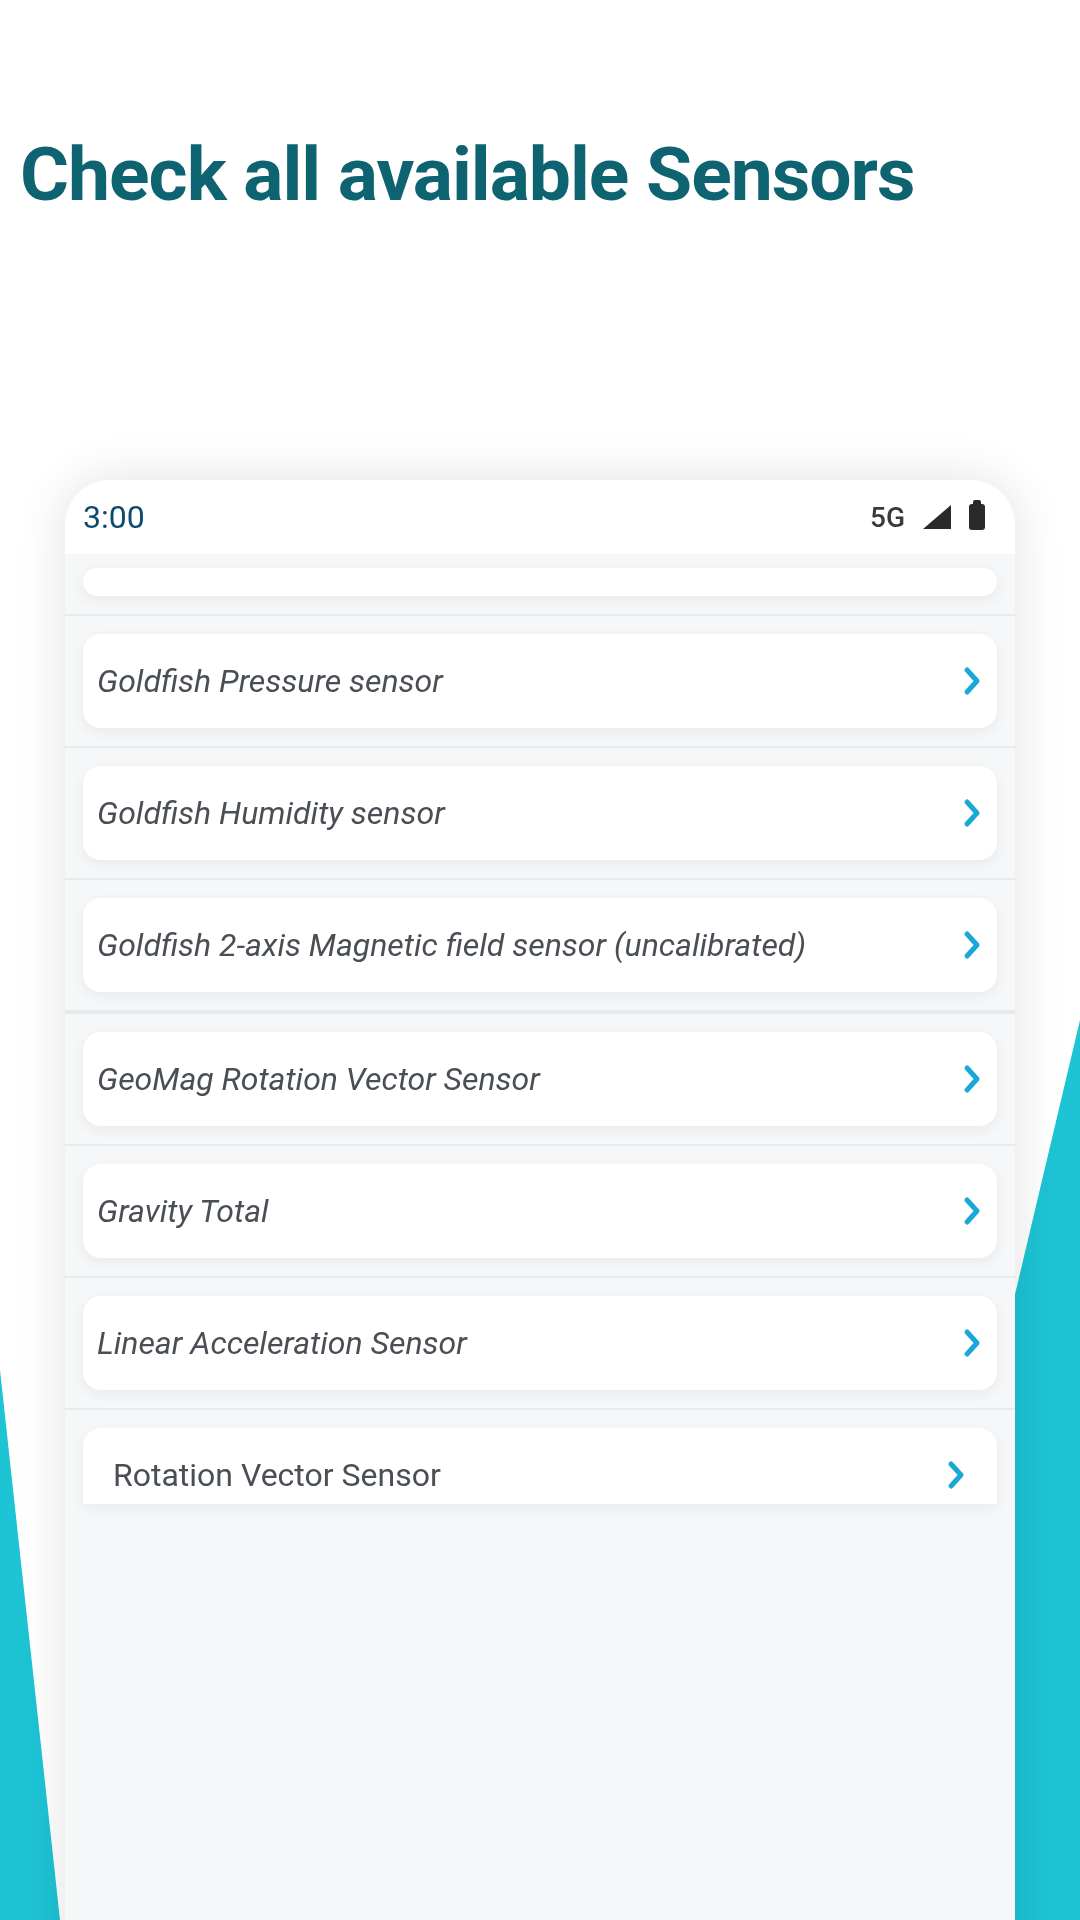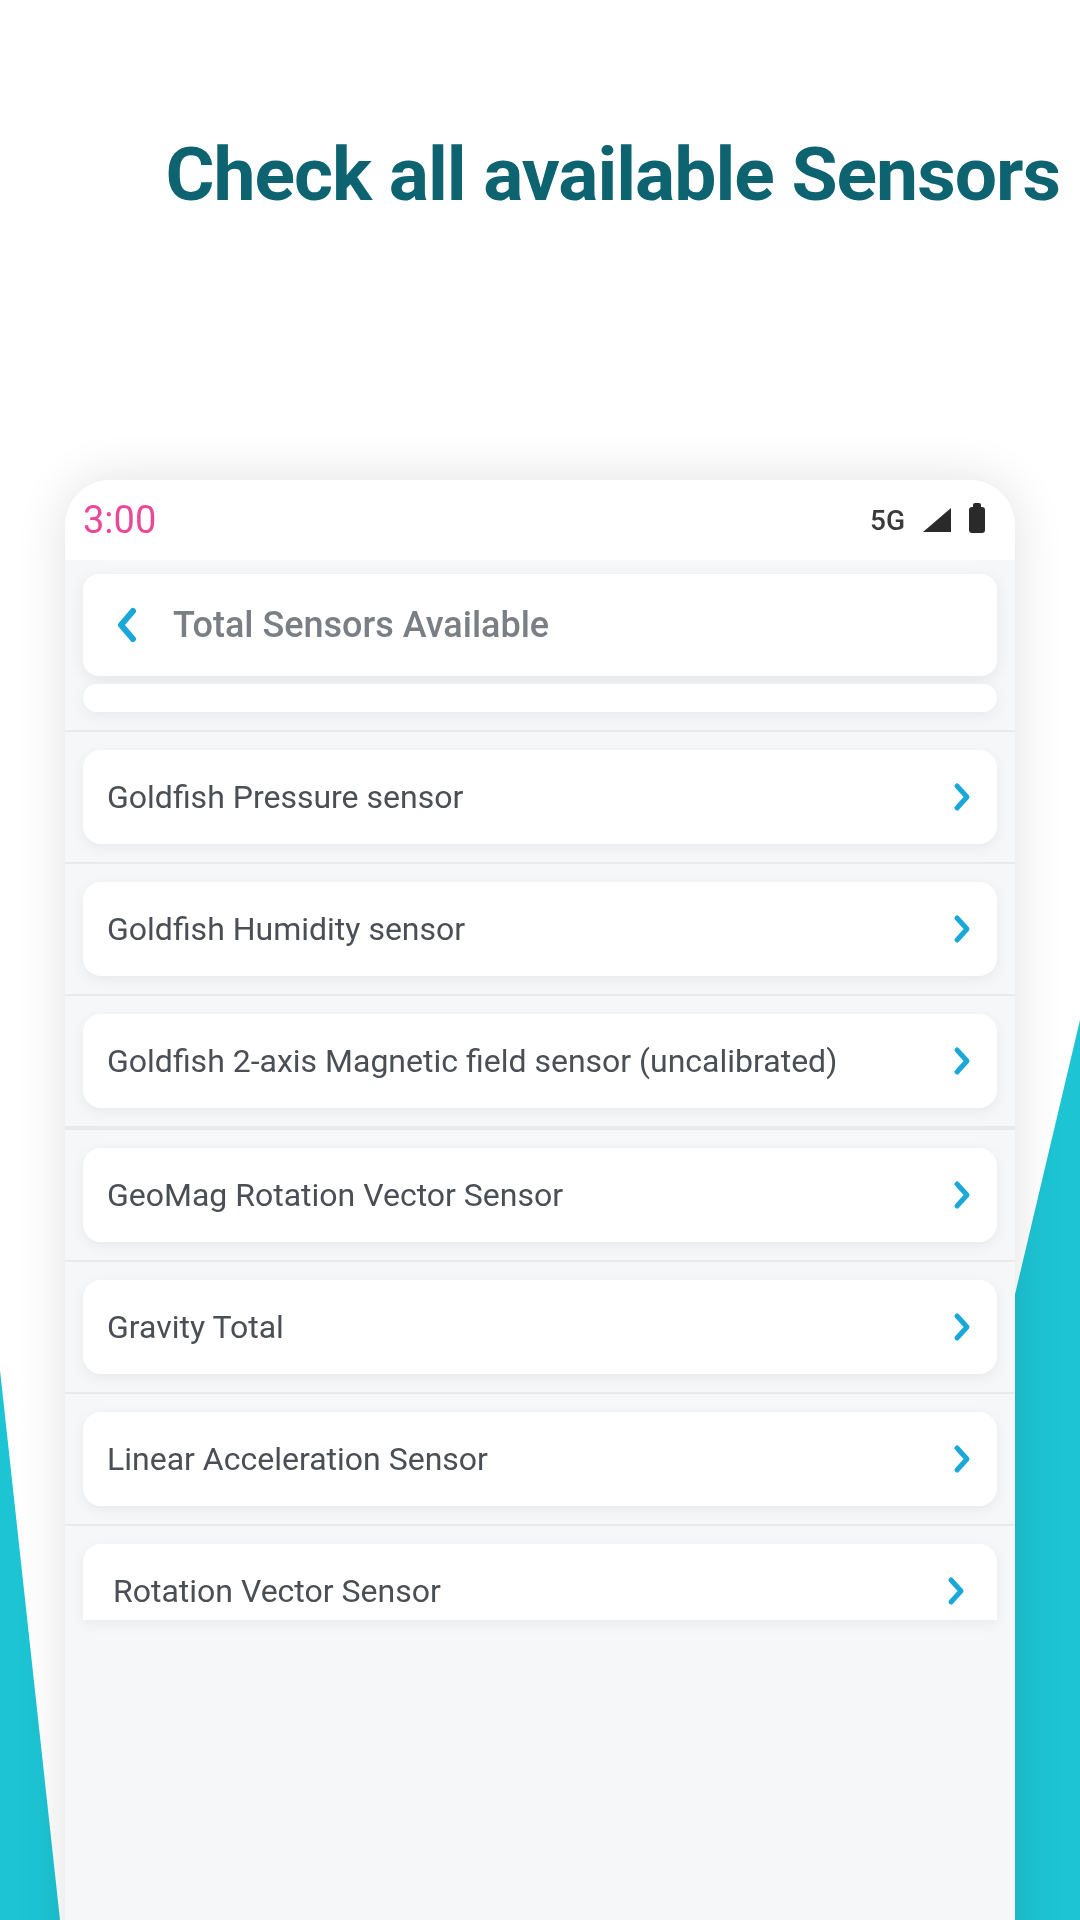--- a/index.html
+++ b/index.html
@@ -14,21 +14,21 @@
       height: 1920px;
       background: #ffffff;
       position: relative;
       overflow: hidden;
     }
     
     .page-title {
       font-size: 75px;
       font-weight: 700;
       color: #0d6370;
-      text-align: right;
+      text-align: left;
       padding: 130px 20px 0;
       letter-spacing: -1px;
     }
     
     .bg-triangle-top {
       position: absolute;
       right: 0;
       top: 1020px;
       width: 0;
       height: 0;
@@ -75,22 +75,22 @@
     
     .status-bar {
       display: flex;
       justify-content: space-between;
       align-items: center;
       padding: 18px 30px 18px 18px;
       background: #ffffff;
     }
     
     .status-time {
-      font-size: 38px;
-      color: #ec4899;
+      font-size: 32px;
+      color: #0c4a6e;
       font-weight: 400;
     }
     
     .status-right {
       display: flex;
       align-items: center;
       gap: 18px;
     }
     
     .status-5g {
@@ -175,26 +175,27 @@
       margin: 0 -18px;
     }
     
     .sensor-item-wrapper {
       padding: 18px 0;
     }
     
     .sensor-item {
       background: #ffffff;
       border-radius: 18px;
-      padding: 28px 24px;
+      padding: 28px 14px;
       display: flex;
       align-items: center;
       justify-content: space-between;
       box-shadow: 0 4px 14px rgba(0,0,0,0.06);
       cursor: pointer;
+      font-style: italic;
     }
     
     .sensor-label {
       font-size: 32px;
       color: #4a4f55;
       font-weight: 400;
     }
     
     .chevron-right {
       flex-shrink: 0;
@@ -227,28 +228,20 @@
     <span class="status-time">3:00</span>
     <div class="status-right">
       <span class="status-5g">5G</span>
       <div class="signal-icon"></div>
       <div class="battery-icon"></div>
     </div>
   </div>
 
   <div class="app-content">
 
-    <div class="app-header">
-      <div class="back-button">
-        <svg width="22" height="36" viewBox="0 0 22 36">
-          <path d="M 18 4 L 6 18 L 18 32" stroke="#1aa8d8" stroke-width="6" fill="none" stroke-linecap="round" stroke-linejoin="round"></path>
-        </svg>
-      </div>
-      <span class="app-header-title">Total Sensors Available</span>
-    </div>
 
     <div class="sensor-partial"></div>
 
     <div class="sensor-list">
 
       <div class="list-divider"></div>
       <div class="sensor-item-wrapper">
         <div class="sensor-item">
           <span class="sensor-label">Goldfish Pressure sensor</span>
           <svg class="chevron-right" width="20" height="30" viewBox="0 0 20 30">

